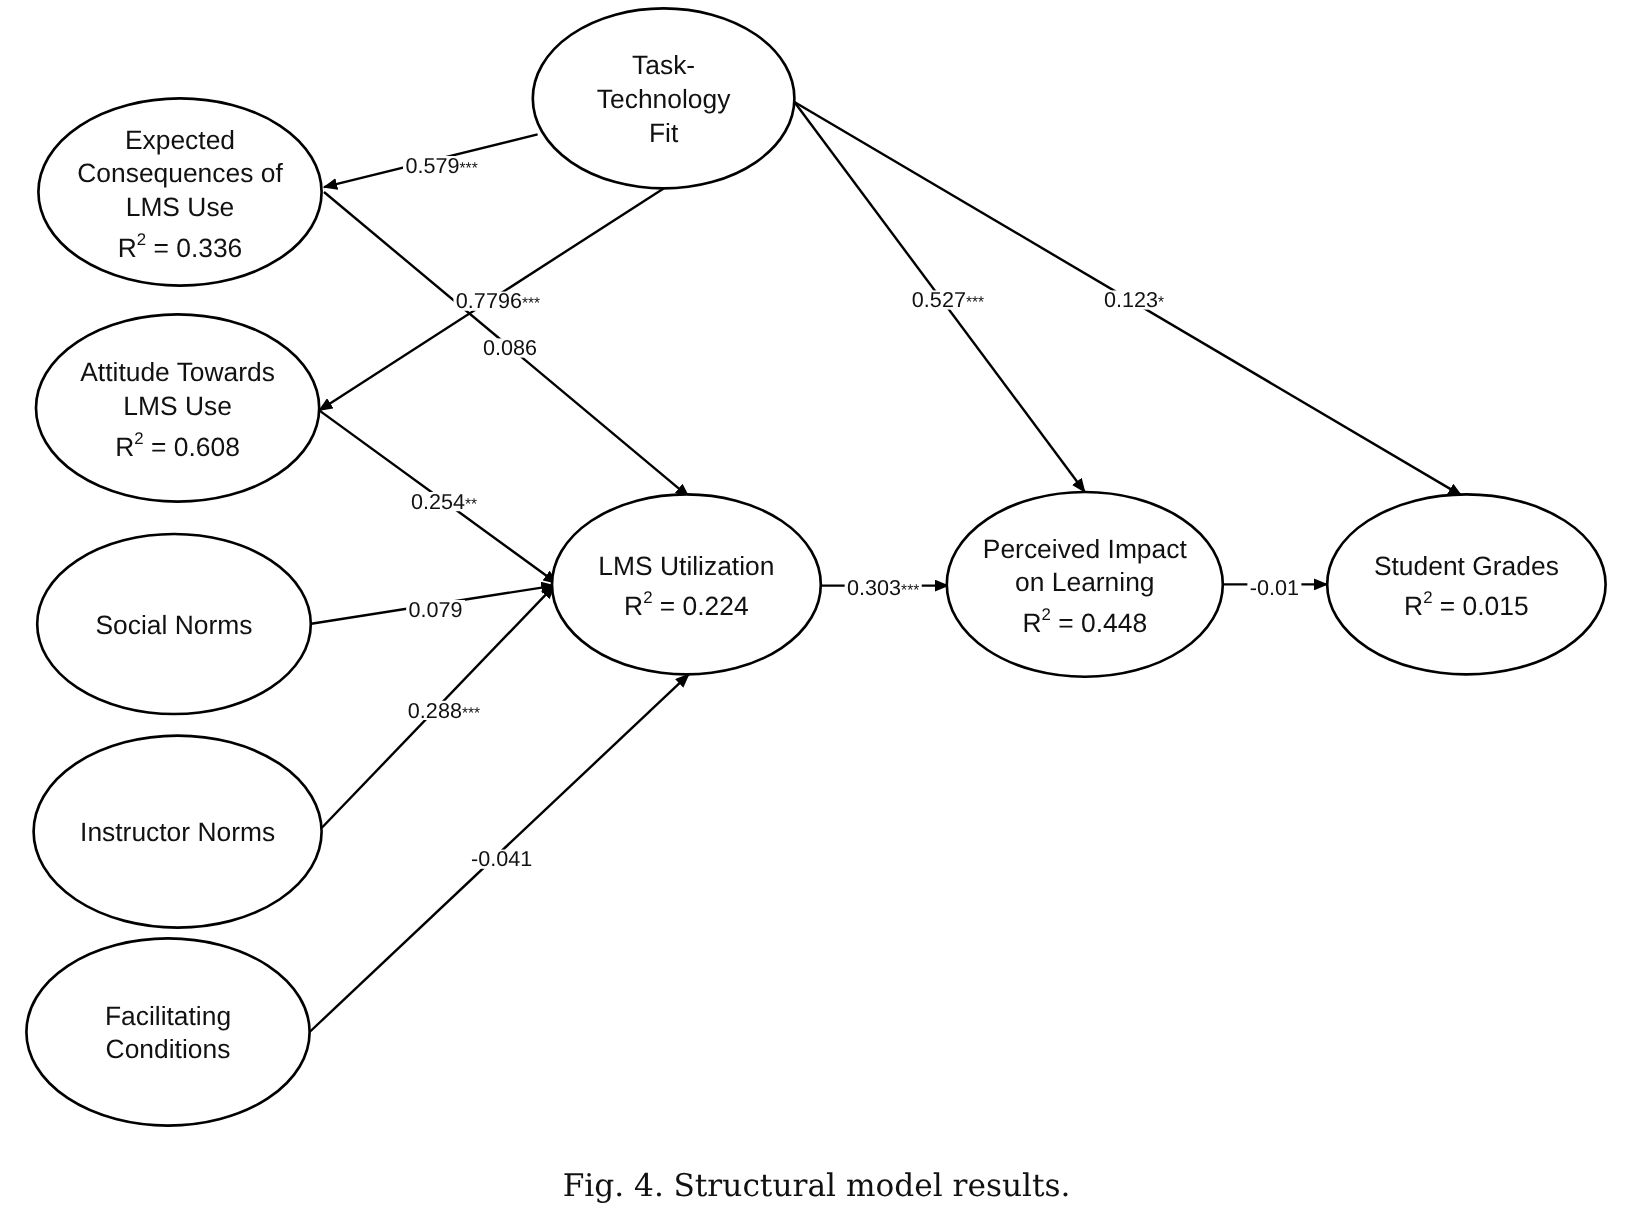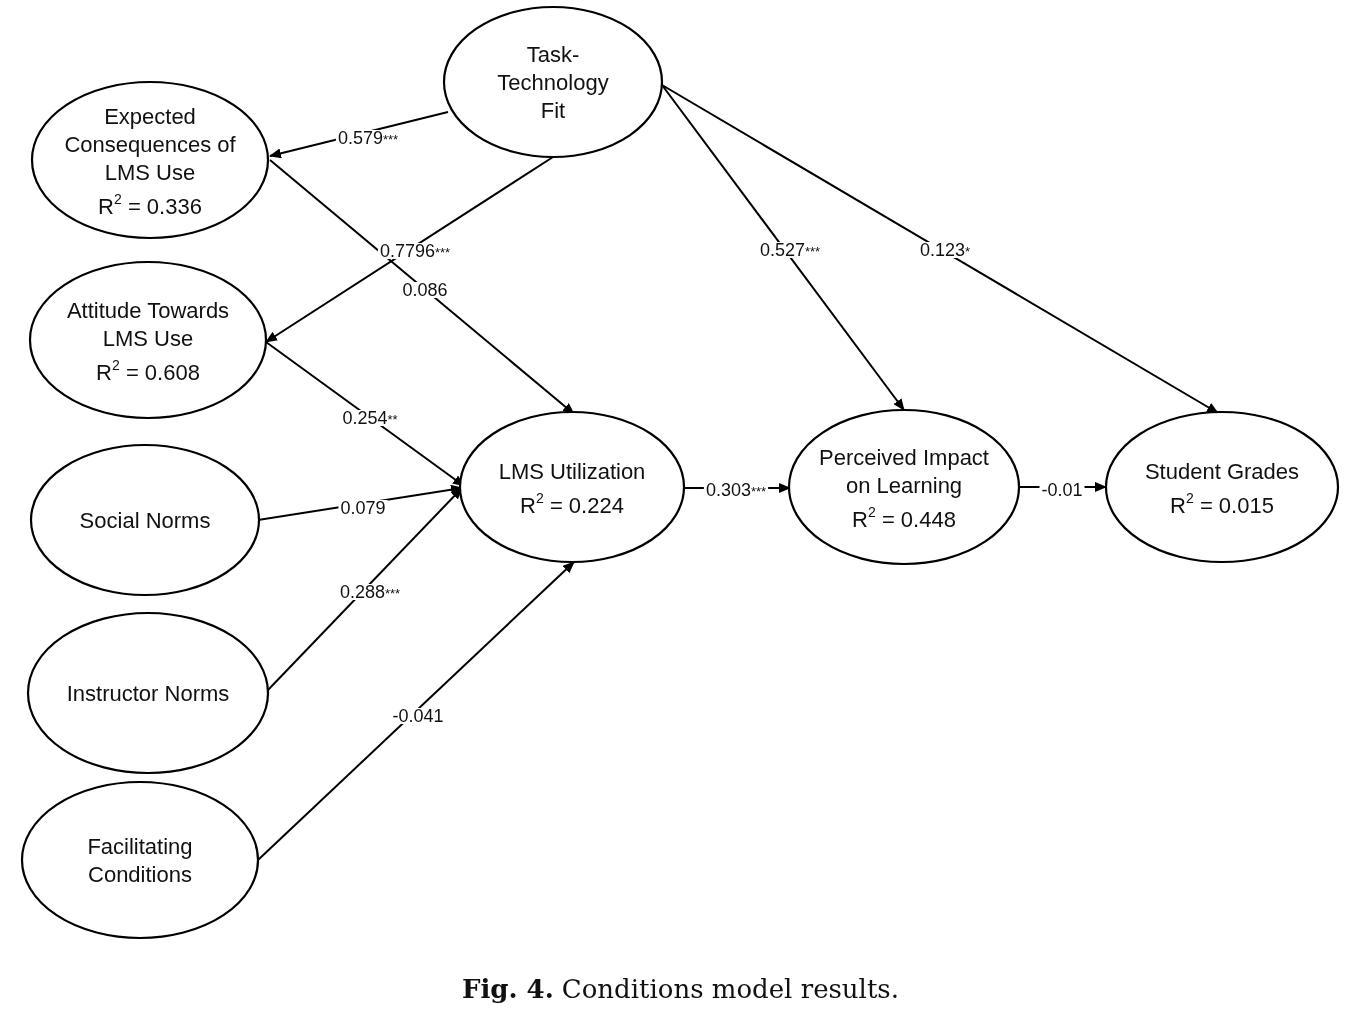--- a/index.html
+++ b/index.html
@@ -7,21 +7,21 @@
   #diagram { position:absolute; left:0; top:0; width:1361px; height:960px; }
   .node-shape { fill:#ffffff; stroke:#000000; stroke-width:2.2; }
   .node-text { font-family:"Liberation Sans", sans-serif; font-size:22px; fill:#111; text-anchor:middle; }
   .edge-line { stroke:#000; stroke-width:2; fill:none; }
   .edge-label { font-family:"Liberation Sans", sans-serif; font-size:18px; fill:#111; text-anchor:middle; }
   .edge-bg { fill:#ffffff; }
   .sup { font-size:14px; }
   .stars { font-size:13px; }
   #caption { position:absolute; left:0; width:1361px; top:974px; text-align:center;
     font-family:"DejaVu Serif", "Liberation Serif", serif; font-size:26px; color:#111; }
-  #caption b { font-weight:bold; margin-right:8px; }
+  #caption b { font-weight:normal; margin-right:8px; }
 </style>
 </head>
 <body>
 
 <svg id="diagram" viewBox="0 0 1361 960" xmlns="http://www.w3.org/2000/svg">
   <defs>
     <marker id="arrow" markerWidth="12" markerHeight="10" refX="11" refY="5" orient="auto" markerUnits="userSpaceOnUse">
       <path d="M0,0 L12,5 L0,10 Z" fill="#000"></path>
     </marker>
   </defs>
@@ -108,14 +108,14 @@
       <rect x="917.9453125" y="242" width="54.109375" height="16" class="edge-bg"></rect>
       <text x="945" y="256" class="edge-label"><tspan>0.123</tspan><tspan class="stars">*</tspan></text>
       <rect x="703.8828125" y="482" width="64.234375" height="16" class="edge-bg"></rect>
       <text x="736" y="496" class="edge-label"><tspan>0.303</tspan><tspan class="stars">***</tspan></text>
       <rect x="1039.484375" y="482" width="45.03125" height="16" class="edge-bg"></rect>
       <text x="1062" y="496" class="edge-label"><tspan>-0.01</tspan></text>
     </g>
 </svg>
 
 <div id="caption">
-  <b>Fig. 4.</b><span>Conditions model results.</span>
+  <b>Fig. 4.</b><span>Structural model results.</span>
 </div>
 
 </body></html>

